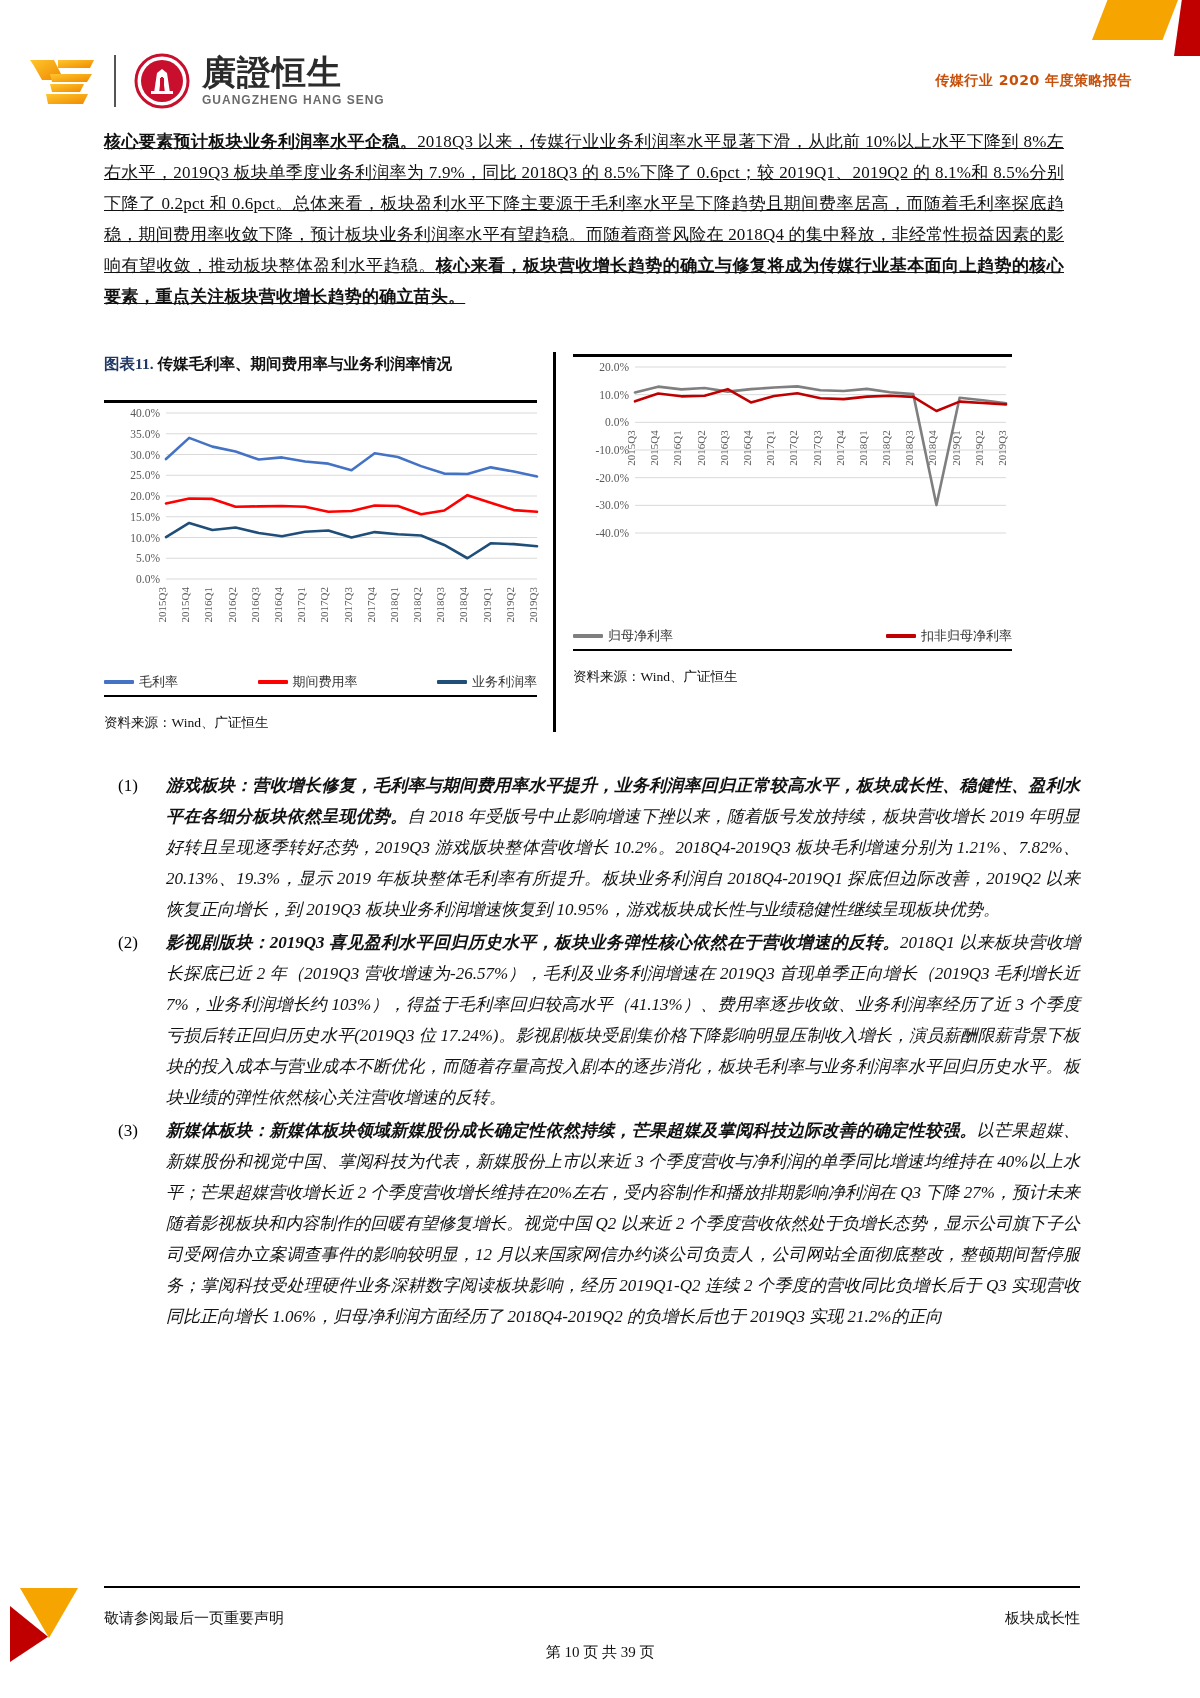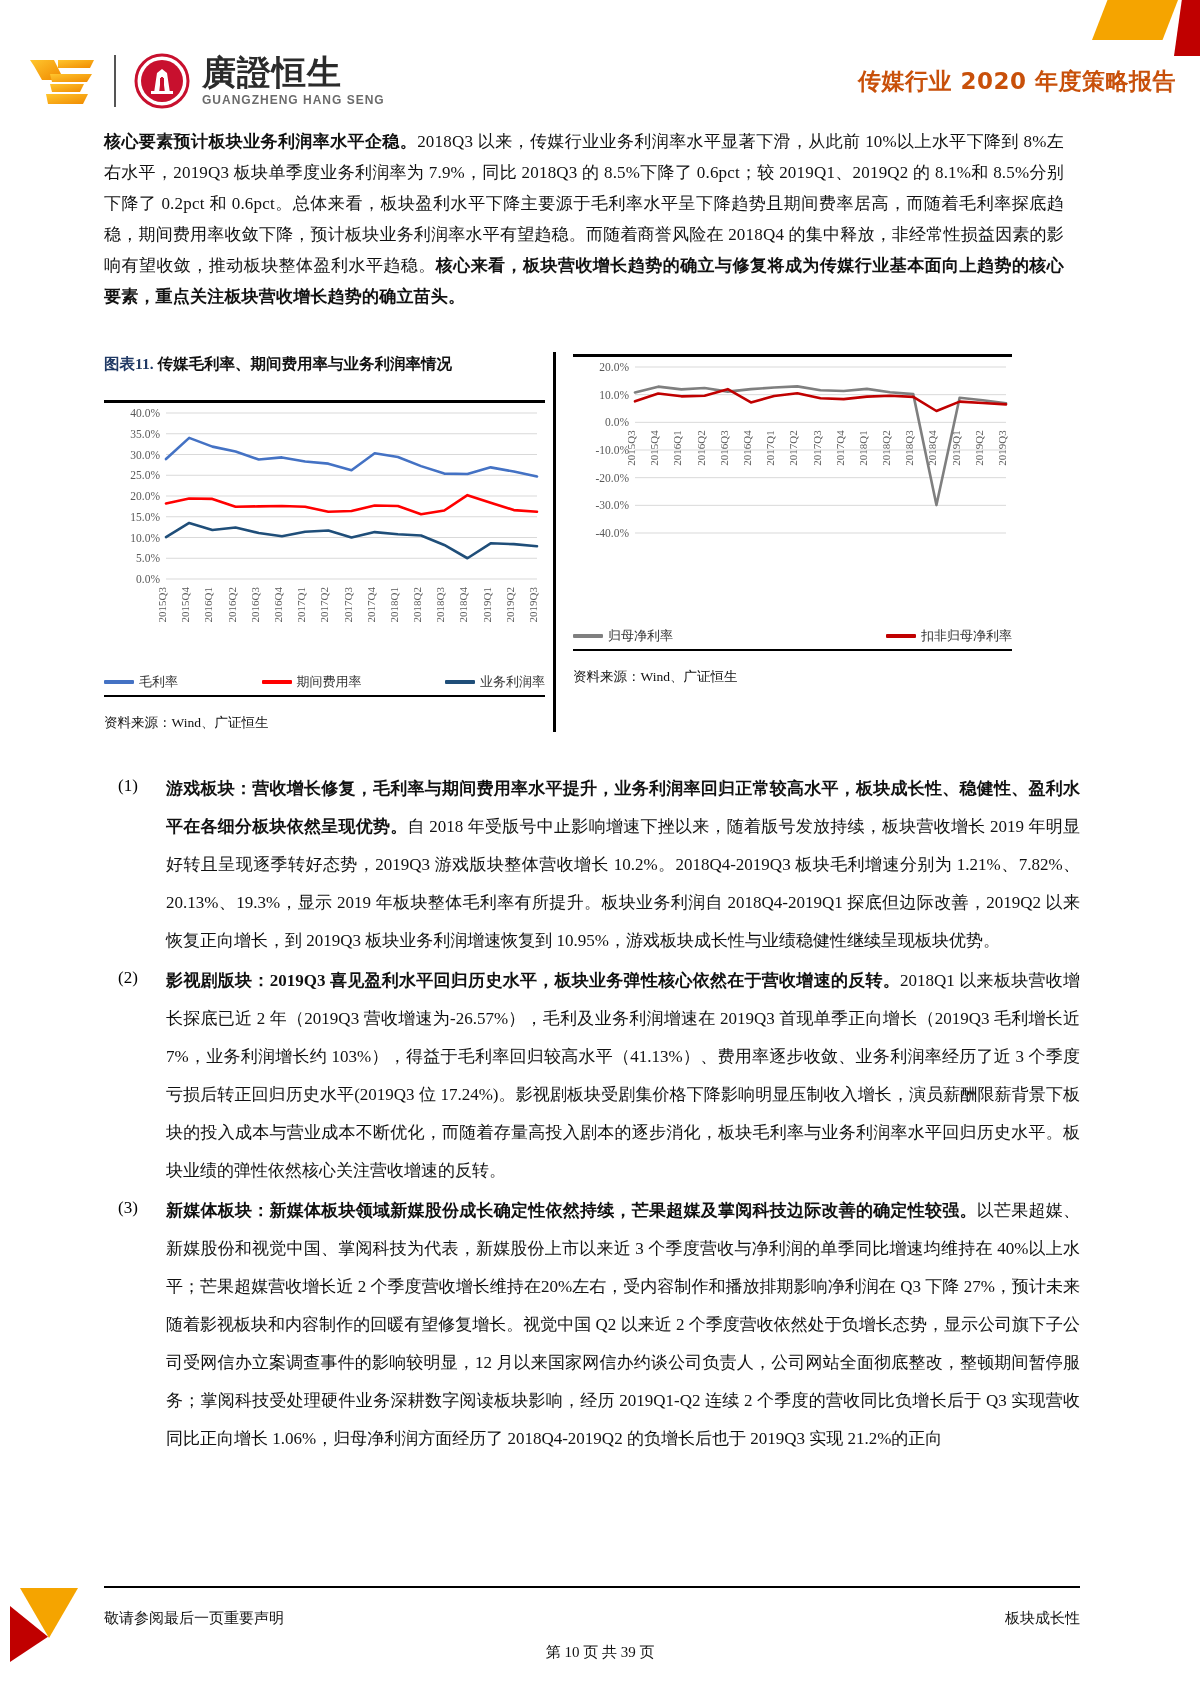--- a/index.html
+++ b/index.html
@@ -39,46 +39,47 @@
     font-family:"DejaVu Sans","Liberation Sans",sans-serif;
     font-weight:bold; font-size:34px; color:#2b2b2b; letter-spacing:1px;
     line-height:1.05;
   }
   .brand-en {
     font-family:"Liberation Sans",sans-serif;
     font-weight:bold; font-size:12px; color:#6b6b6b; letter-spacing:1.0px;
     margin-top:3px;
   }
   .report-title {
-    margin-left:auto; margin-right:24px;
+    margin-left:auto; margin-right:68px;
     font-family:"DejaVu Sans","Liberation Sans",sans-serif;
-    font-weight:bold; font-size:23px; color:#C8500A; letter-spacing:0.5px;
+    font-weight:bold; font-size:14px; color:#C8500A; letter-spacing:0.5px;
   }
 
   
   .content { position:absolute; left:104px; top:126px; width:960px; }
 
   p.para {
     margin:0;
     font-size:17px;
     line-height:31px;
     color:#111;
     text-align:justify;
     text-justify:inter-ideograph;
     letter-spacing:0.2px;
+    text-decoration:underline;
   }
   .b { font-weight:bold; }
 
   
   .figs {
     position:absolute; left:104px; top:352px; width:1006px; height:380px;
     display:flex;
   }
   .fig { width:449px; position:relative; }
-  .fig.left { padding-right:8px; }
+  .fig.left { padding-right:16px; }
   .fig.right { margin-left:7px; padding-left:10px; }
   .fig-divider { width:3px; background:#000; margin:0 0px; height:380px; }
 
   .fig-title {
     font-weight:bold; font-size:15.5px; color:#111; line-height:23px;
     min-height:46px;
   }
   .fig-title .num { color:#1F3864; }
   .fig-rule { height:2.5px; background:#000; margin-top:2px; }
   .fig-rule-bottom { height:2.5px; background:#000; margin-top:4px; }
@@ -96,22 +97,22 @@
 
   .legend { display:flex; justify-content:space-between; gap:20px; margin-top:2px; }
   .lg-item { display:flex; align-items:center; gap:5px; }
   .lg-line { width:30px; height:4px; border-radius:1px; }
   .lg-text { font-size:13px; color:#333; font-family:"DejaVu Sans",sans-serif; }
 
   
   .numlist { position:absolute; left:104px; top:770px; width:976px; }
   .li { display:flex; margin-bottom:2px; }
   .li-num { width:62px; flex:0 0 62px; font-size:17px; line-height:31px; padding-left:14px; }
-  .li-body { flex:1; font-size:17px; line-height:38px; text-align:justify;
-             text-justify:inter-ideograph; color:#111; }
+  .li-body { flex:1; font-size:17px; line-height:31px; text-align:justify;
+             text-justify:inter-ideograph; color:#111;font-style:italic; }
 
   
   .footer-rule { position:absolute; left:104px; bottom:110px; width:976px; height:2px; background:#000; }
   .footer { position:absolute; left:104px; bottom:70px; width:976px; display:flex;
             font-size:15px; color:#111; }
   .footer .right { margin-left:auto; }
   .pagenum { position:absolute; left:0; bottom:36px; width:1200px; text-align:center;
              font-size:15px; color:#111; }
 </style>
 </head>

